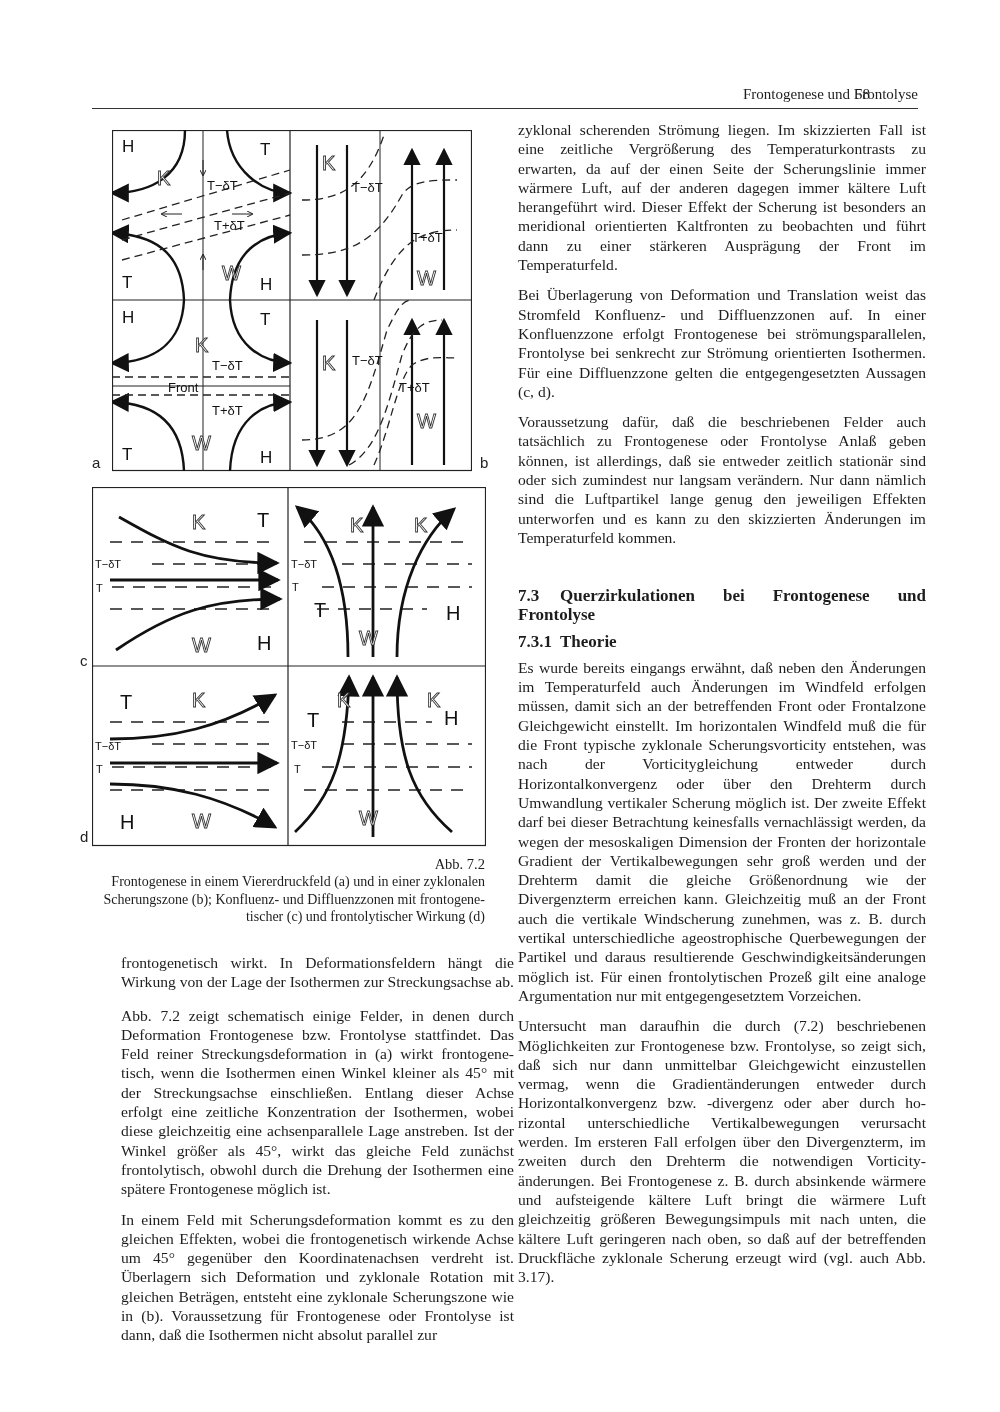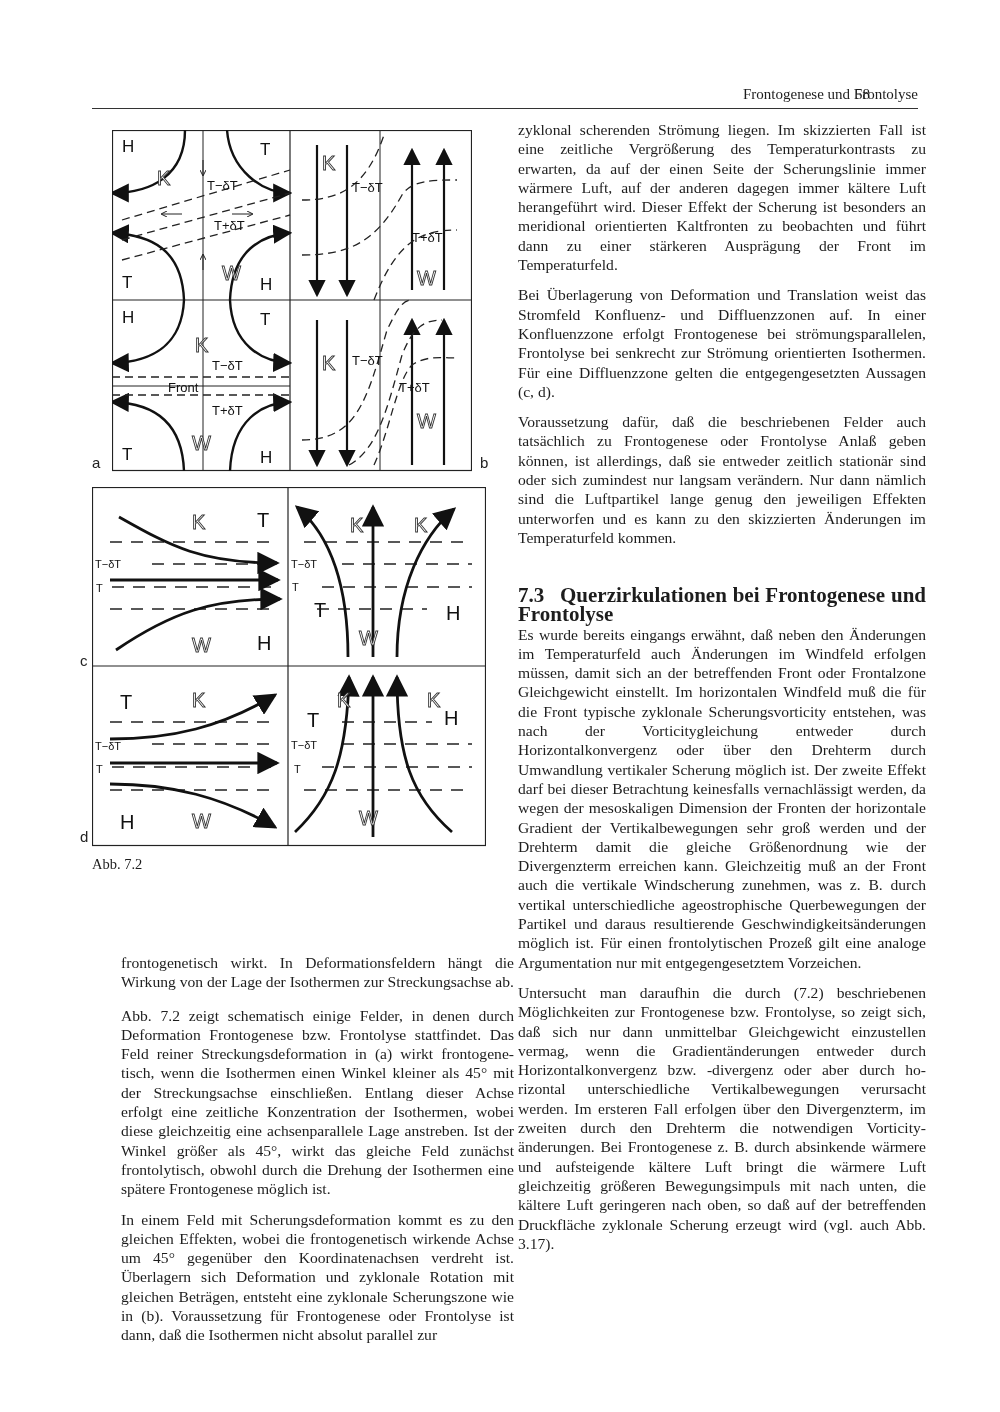--- a/index.html
+++ b/index.html
@@ -5,23 +5,23 @@
   html, body { margin:0; padding:0; }
   body { width:1000px; height:1412px; background:#ffffff; position:relative; overflow:hidden;
          font-family:"Liberation Serif", "DejaVu Serif", serif; color:#1d1d1d; }
   .header { position:absolute; left:92px; top:86px; width:826px; height:22px; border-bottom:1.5px solid #333; }
   .header .title { position:absolute; left:0; right:0; top:0; text-align:right; font-size:15px; }
   .header .pageno { position:absolute; right:48px; top:0; font-size:15px; }
   .col { position:absolute; font-size:15.6px; line-height:19.3px; text-align:justify; hyphens:manual; }
   .col p { margin:0 0 11px 0; }
   .left { left:92px; width:393px; }
   .right { left:510px; width:408px;margin-left:8px; }
-  h2, h3 { margin:0; font-size:21px; font-weight:bold; }
+  h2, h3 { margin:0; font-size:17px; font-weight:bold; }
   h2 span.num, h3 span.num { display:inline-block; width:42px; }
-  .caption { position:absolute; left:92px; top:856px; width:393px; text-align:left; font-size:14px; line-height:17.3px; }
+  .caption { position:absolute; left:92px; top:856px; width:393px; text-align:right; font-size:14px; line-height:17.3px; }
   .caption .abb { display:block; font-size:14.5px; }
   .fig { position:absolute; }
   .fig svg text { font-family:"Liberation Sans", "DejaVu Sans", sans-serif; }
   .panel-label { position:absolute; font-family:"Liberation Sans", sans-serif; font-size:15px; color:#222; }
 </style>
 </head>
 <body>
 
 <div class="header">
   <span class="title">Frontogenese und Frontolyse</span>
@@ -206,33 +206,37 @@
       <text x="335" y="220">K</text>
       <text x="267" y="338">W</text>
     </g>
   </svg>
 </div>
 <span class="panel-label" style="left:80px; top:652px;">c</span>
 <span class="panel-label" style="left:80px; top:828px;">d</span>
 
 <div class="caption">
   <span class="abb">Abb. 7.2</span>
+  <span>Frontogenese in einem Viererdruckfeld (a) und in einer zyklonalen Scherungszone (b); Konfluenz- und Diffluenzzonen mit frontogene-tischer (c) und frontolytischer Wirkung (d)</span>
 </div>
 
 <div class="col left" style="top:953px;margin-left:29px;">
   <p>frontogenetisch wirkt. In Deformationsfeldern hängt die Wirkung von der Lage der Isothermen zur Streckungsachse ab.</p>
   <p style="margin-top:14px;">Abb. 7.2 zeigt schematisch einige Felder, in denen durch Deformation Frontogenese bzw. Frontolyse stattfindet. Das Feld reiner Streckungsdeformation in (a) wirkt frontogene­tisch, wenn die Isothermen einen Winkel kleiner als 45° mit der Streckungsachse einschließen. Entlang dieser Achse erfolgt eine zeitliche Konzentration der Isothermen, wobei diese gleichzeitig eine achsenparallele Lage anstreben. Ist der Winkel größer als 45°, wirkt das gleiche Feld zunächst frontolytisch, obwohl durch die Drehung der Isothermen eine spätere Frontogenese möglich ist.</p>
   <p>In einem Feld mit Scherungsdeformation kommt es zu den gleichen Effekten, wobei die frontogenetisch wirkende Achse um 45° gegenüber den Koordinatenachsen verdreht ist. Überlagern sich Deformation und zyklonale Rotation mit gleichen Beträgen, entsteht eine zyklonale Scherungszone wie in (b). Voraussetzung für Frontogenese oder Frontolyse ist dann, daß die Isothermen nicht absolut parallel zur</p>
 </div>
 
 <div class="col right" style="top:120px;">
   <p>zyklonal scherenden Strömung liegen. Im skizzierten Fall ist eine zeitliche Vergrößerung des Temperaturkontrasts zu erwarten, da auf der einen Seite der Scherungslinie immer wärmere Luft, auf der anderen dagegen immer kältere Luft herangeführt wird. Dieser Effekt der Scherung ist besonders an meridional orientierten Kaltfronten zu beobachten und führt dann zu einer stärkeren Ausprägung der Front im Temperaturfeld.</p>
   <p>Bei Überlagerung von Deformation und Translation weist das Stromfeld Konfluenz- und Diffluenzzonen auf. In einer Konfluenzzone erfolgt Frontogenese bei strömungsparalle­len, Frontolyse bei senkrecht zur Strömung orientierten Iso­thermen. Für eine Diffluenzzone gelten die entgegengesetz­ten Aussagen (c, d).</p>
   <p>Voraussetzung dafür, daß die beschriebenen Felder auch tatsächlich zu Frontogenese oder Frontolyse Anlaß geben können, ist allerdings, daß sie entweder zeitlich stationär sind oder sich zumindest nur langsam verändern. Nur dann nämlich sind die Luftpartikel lange genug den jeweiligen Effekten unterworfen und es kann zu den skizzierten Ände­rungen im Temperaturfeld kommen.</p>
 </div>
 
 <div class="col right" style="top:586px;">
   <h2>
     <span class="num">7.3</span><span>Querzirkulationen bei Frontogenese und Frontolyse</span>
   </h2>
+  <h3 style="margin-top:7px; margin-bottom:7px;">
+    <span class="num">7.3.1</span><span>Theorie</span>
+  </h3>
   <p>Es wurde bereits eingangs erwähnt, daß neben den Ände­rungen im Temperaturfeld auch Änderungen im Windfeld erfolgen müssen, damit sich an der betreffenden Front oder Frontalzone Gleichgewicht einstellt. Im horizontalen Wind­feld muß die für die Front typische zyklonale Scherungsvor­ticity entstehen, was nach der Vorticitygleichung entweder durch Horizontalkonvergenz oder über den Drehterm durch Umwandlung vertikaler Scherung möglich ist. Der zweite Effekt darf bei dieser Betrachtung keinesfalls ver­nachlässigt werden, da wegen der mesoskaligen Dimension der Fronten der horizontale Gradient der Vertikalbewegun­gen sehr groß werden und der Drehterm damit die gleiche Größenordnung wie der Divergenzterm erreichen kann. Gleichzeitig muß an der Front auch die vertikale Windsche­rung zunehmen, was z. B. durch vertikal unterschiedliche ageostrophische Querbewegungen der Partikel und daraus resultierende Geschwindigkeitsänderungen möglich ist. Für einen frontolytischen Prozeß gilt eine analoge Argumenta­tion nur mit entgegengesetztem Vorzeichen.</p>
   <p>Untersucht man daraufhin die durch (7.2) beschriebenen Möglichkeiten zur Frontogenese bzw. Frontolyse, so zeigt sich, daß sich nur dann unmittelbar Gleichgewicht einzustel­len vermag, wenn die Gradientänderungen entweder durch Horizontalkonvergenz bzw. -divergenz oder aber durch ho­rizontal unterschiedliche Vertikalbewegungen verursacht werden. Im ersteren Fall erfolgen über den Divergenzterm, im zweiten durch den Drehterm die notwendigen Vorticity­änderungen. Bei Frontogenese z. B. durch absinkende wär­mere und aufsteigende kältere Luft bringt die wärmere Luft gleichzeitig größeren Bewegungsimpuls mit nach unten, die kältere Luft geringeren nach oben, so daß auf der betreffen­den Druckfläche zyklonale Scherung erzeugt wird (vgl. auch Abb. 3.17).</p>
 </div>
 
 </body></html>

